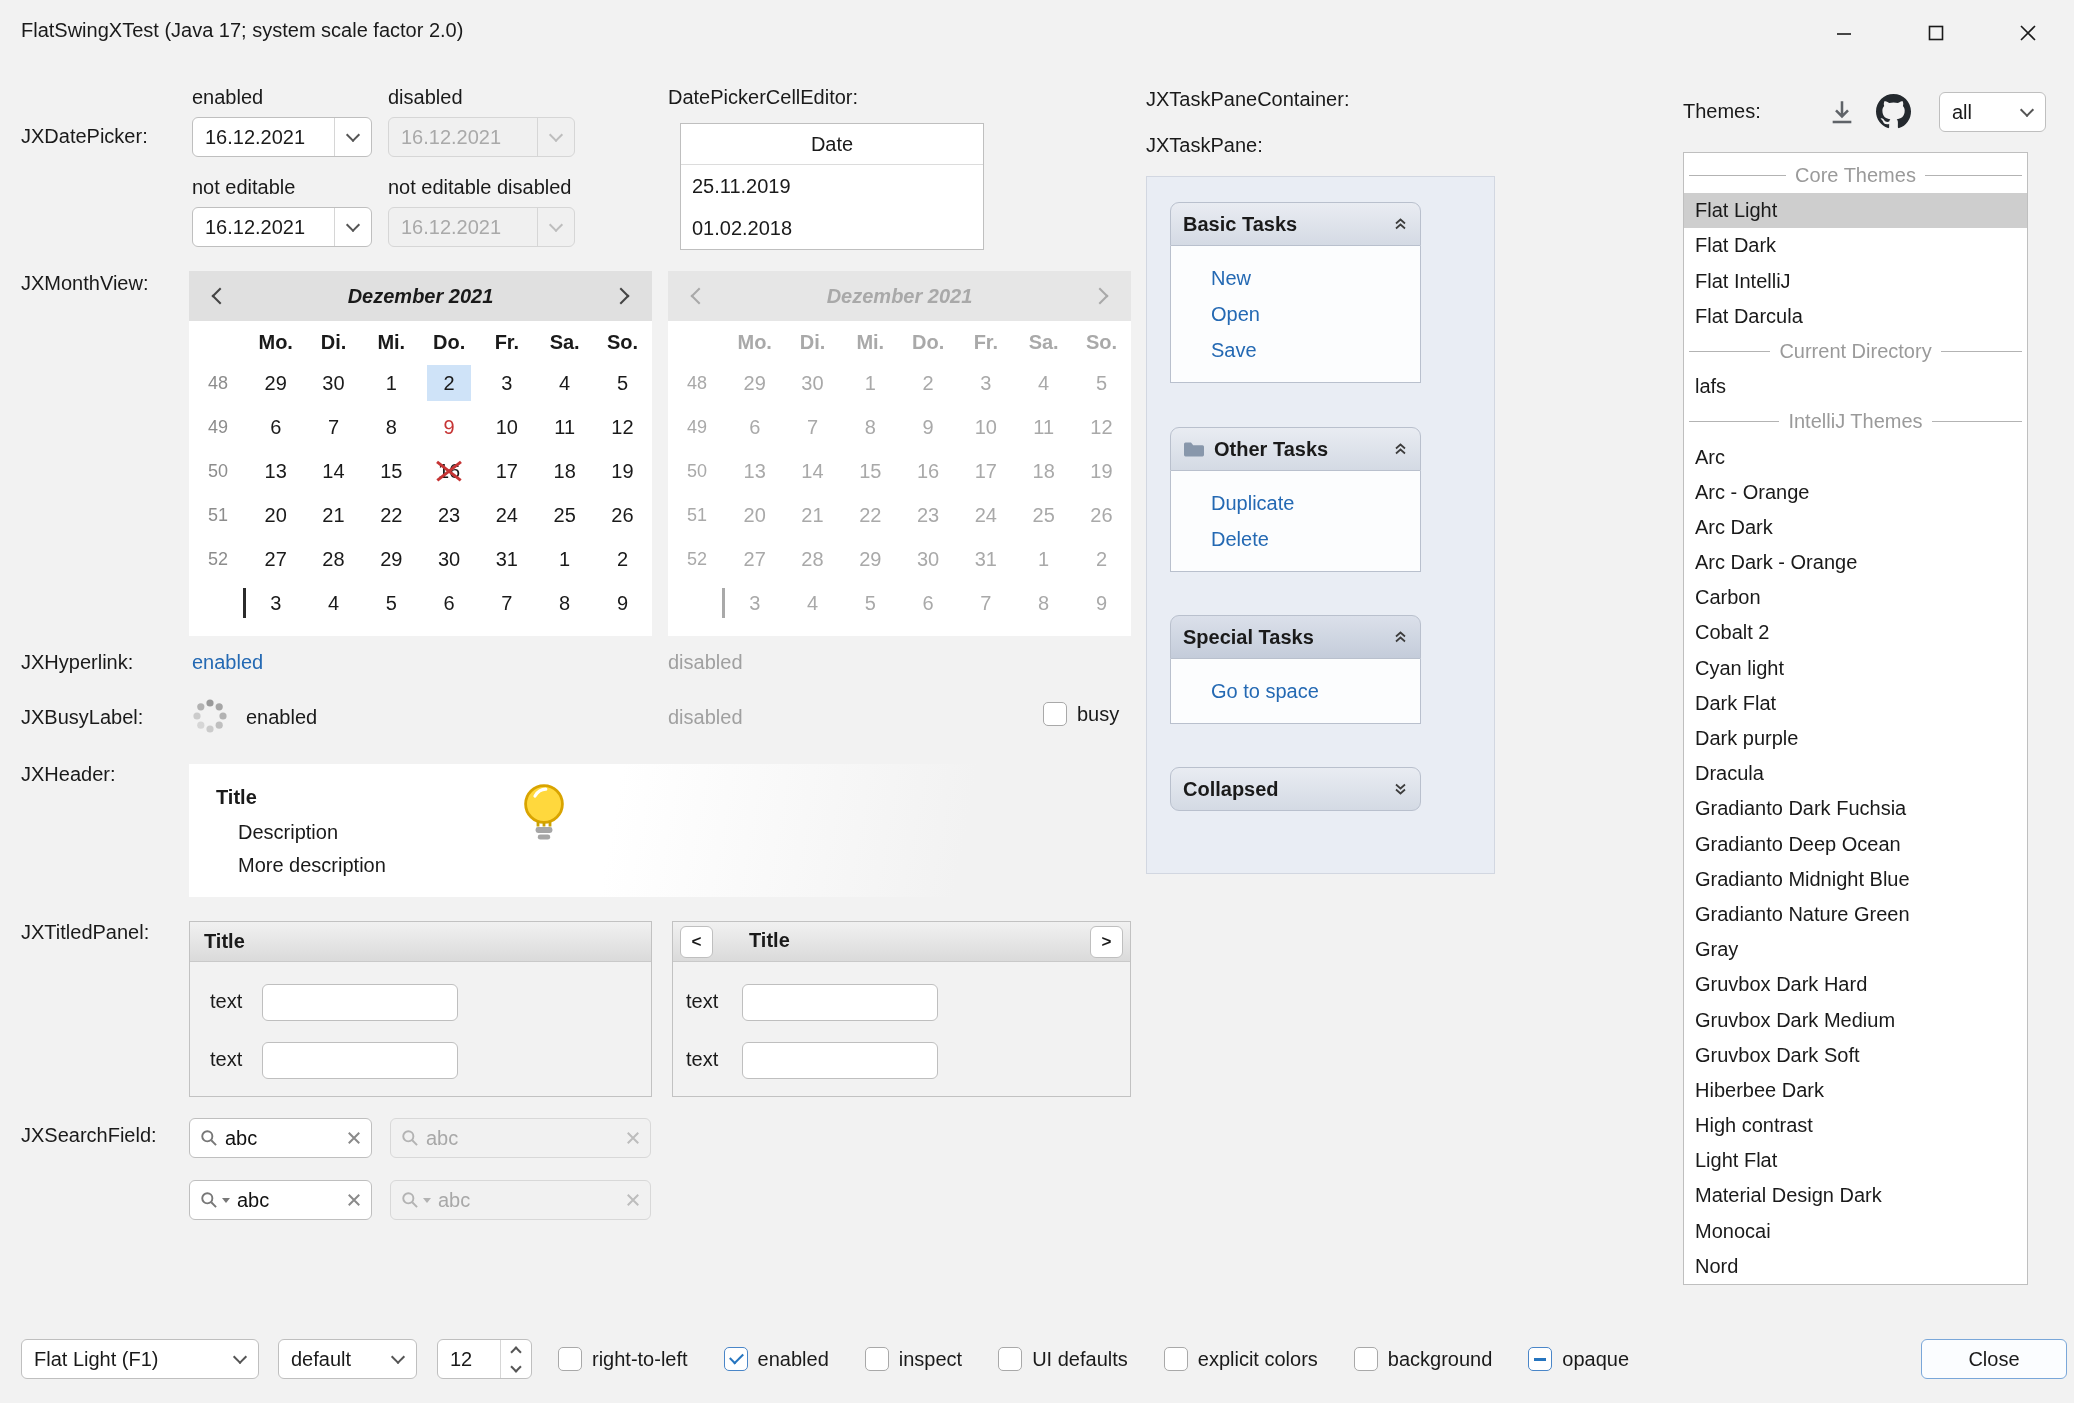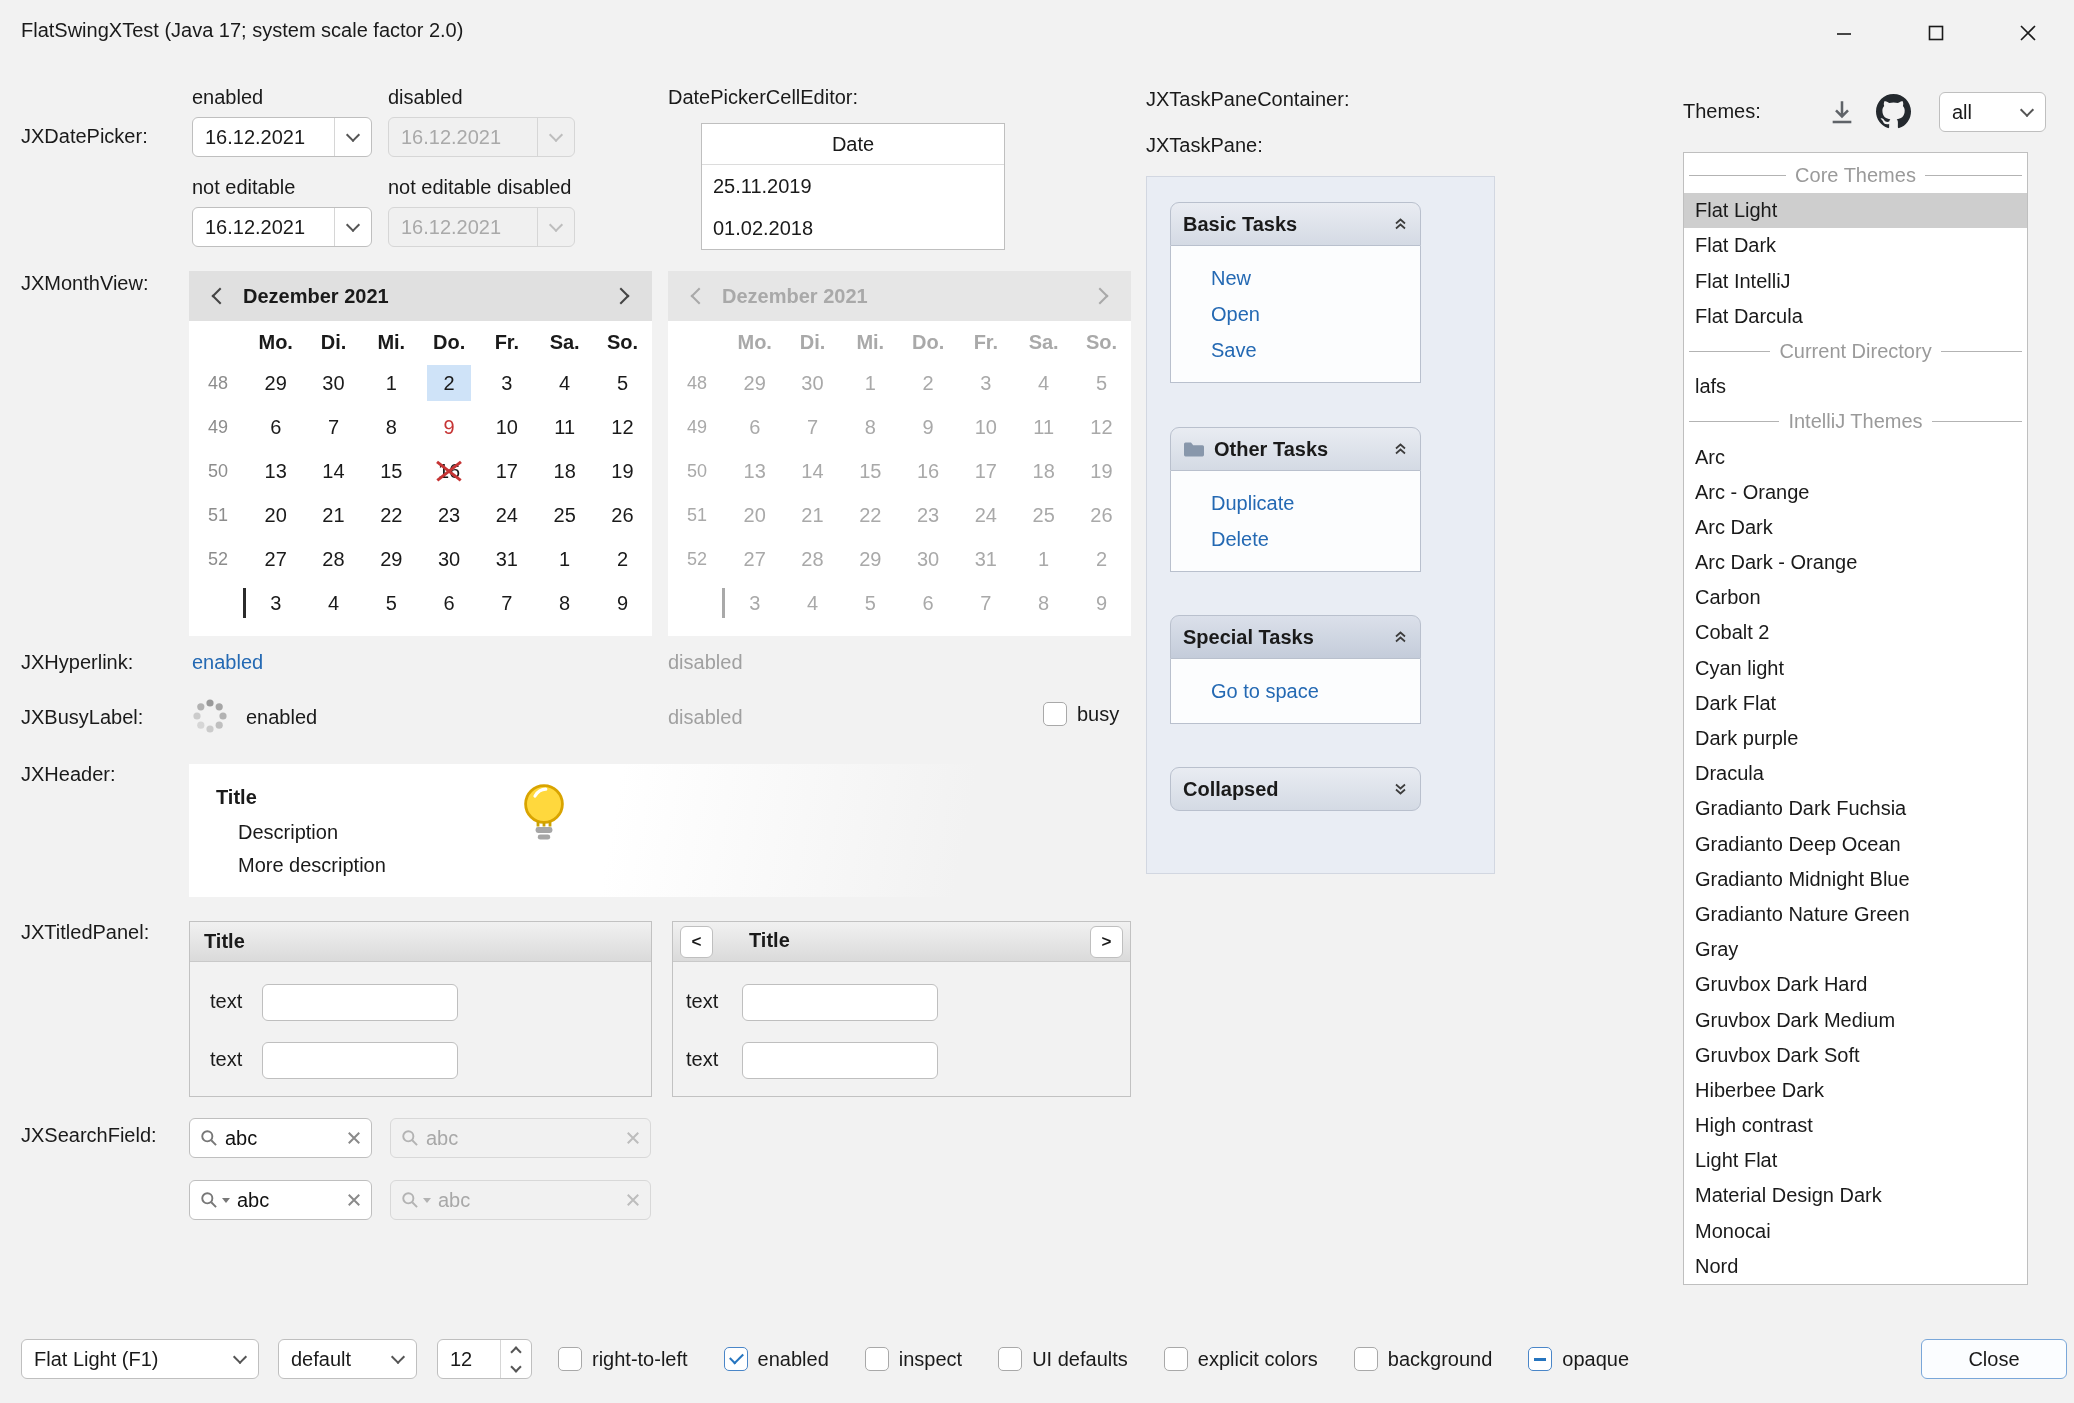--- a/index.html
+++ b/index.html
@@ -29,21 +29,21 @@
   .chv.right{border-right-width:2.5px;border-top-width:2.5px;transform:rotate(45deg);width:12px;height:12px;border-color:#444;}
   .chv.tiny{width:8px;height:8px;}
   
   .ctable{position:absolute;background:#fff;border:1px solid #bfbfbf;box-sizing:border-box;}
   .ctable .thead{height:40px;display:flex;align-items:center;justify-content:center;border-bottom:1px solid #dcdcdc;}
   .ctable .trow{height:42px;display:flex;align-items:center;padding-left:11px;}
   
   .mv{position:absolute;width:463px;height:365px;background:#fff;}
   .mv-header{height:50px;background:#e0e0e0;display:flex;align-items:center;padding:0 8px;}
   .mv-arrow{width:46px;height:44px;display:flex;align-items:center;justify-content:center;}
-  .mv-title{flex:1;text-align:left;font-weight:bold;}
+  .mv-title{flex:1;text-align:center;font-weight:bold;font-style:italic;}
   .mv-row{display:flex;height:44px;}
   .mv-row.mv-dow{height:38px;font-weight:bold;margin-top:2px;}
   .mv-wk,.mv-cell{width:57.8px;display:flex;align-items:center;justify-content:center;box-sizing:border-box;}
   .mv-wk{color:#8c8c8c;font-size:18px;position:relative;}
   .dnum{width:44px;height:36px;line-height:36px;text-align:center;position:relative;}
   .dnum.selected{background:#cfe3f8;}
   .dnum.flagged{color:#c63434;}
   .dnum.crossed::before,.dnum.crossed::after{content:"";position:absolute;left:50%;top:50%;width:30px;height:2.6px;background:#c63434;}
   .dnum.crossed::before{transform:translate(-50%,-50%) rotate(38deg);}
   .dnum.crossed::after{transform:translate(-50%,-50%) rotate(-38deg);}
@@ -173,21 +173,21 @@
       </span>
   </div>
   <div class="fld disabled" style="left:388px;top:207px;width:187px">
     <span class="txt">16.12.2021</span>
     <span class="arw">
         <span class="chv down"></span>
       </span>
   </div>
 
   <div class="slabel" style="left:668px;top:86px">DatePickerCellEditor:</div>
-  <div class="ctable" style="left:701px;top:123px;width:304px;height:127px">
+  <div class="ctable" style="left:680px;top:123px;width:304px;height:127px">
     <div class="thead">Date</div>
     <div class="trow">
         <span>25.11.2019</span>
       </div>
     <div class="trow">
         <span>01.02.2018</span>
       </div>
   </div>
 
   <div class="mv" style="left:189px;top:271px">

